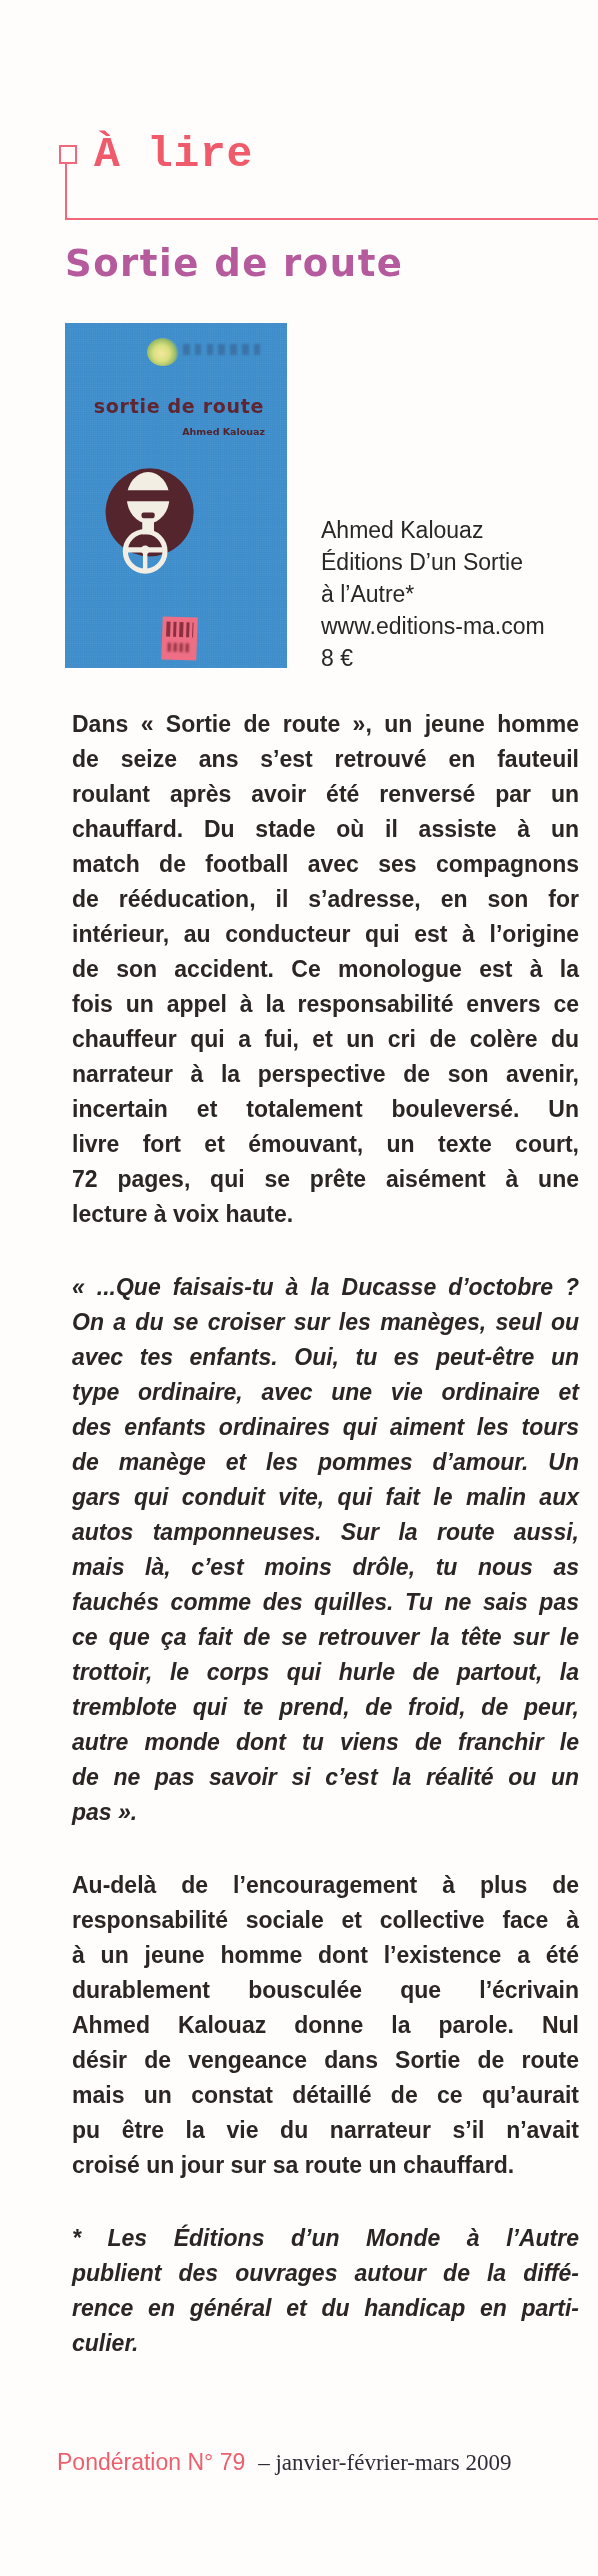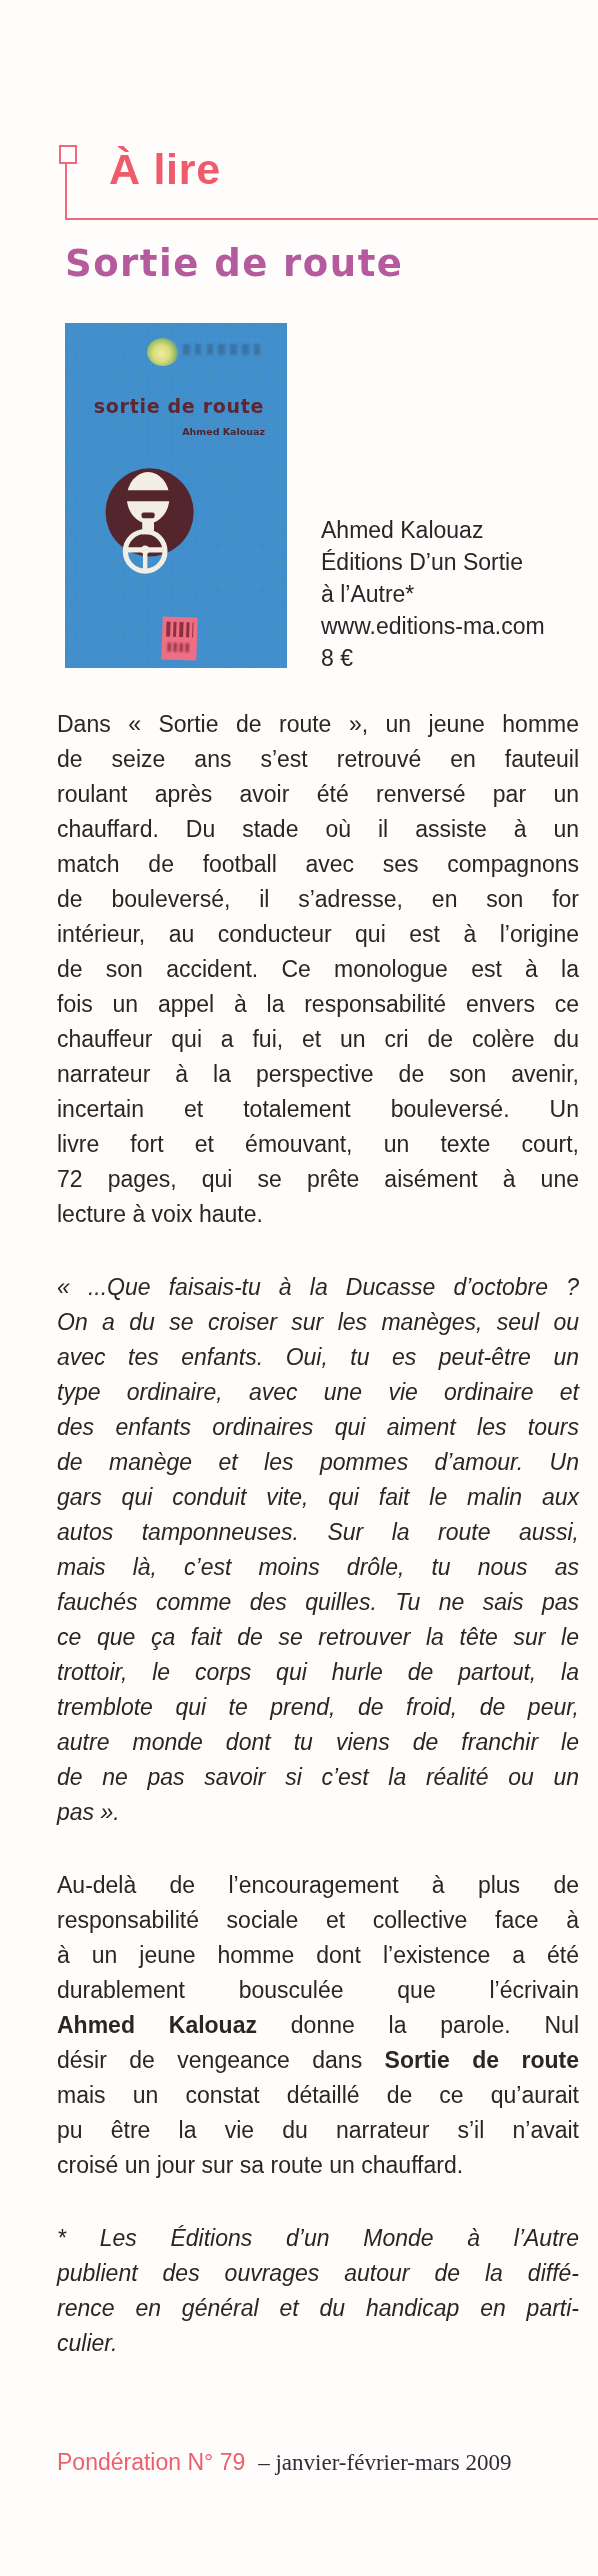--- a/index.html
+++ b/index.html
@@ -23,22 +23,22 @@
     position:absolute;left:65px;top:163px;
     width:2.2px;height:56px;
     background:#f0687a;
   }
   .hdr-rule{
     position:absolute;left:65px;top:218px;right:0;
     height:2.2px;background:#f0687a;
   }
   .hdr-title{
     position:absolute;left:93px;top:129px;
-    margin:16px;
-    font-family:Liberation Sans, sans-serif;
+    margin:1px;
+    font-family:Liberation Mono, monospace;
     font-size:43px;font-weight:bold;
     letter-spacing:0.7px;
     color:#ef5b6b;
   }
   .article-title{
     position:absolute;left:65px;top:242px;
     margin:0;
     font-family:"DejaVu Sans",sans-serif;
     font-size:37px;font-weight:bold;
     letter-spacing:1.5px;
@@ -108,21 +108,21 @@
     font-size:23px;line-height:32px;
     color:#2a2526;
   }
 
   
   .body-col{
     position:absolute;left:57px;top:707px;width:522px;
     font-size:23px;line-height:35px;
     color:#2b2523;
   }
-  .para{margin:0 0 38px 0;}
+  .para{margin:0 0 38px 15px;font-weight:bold;}
   .para.italic,.para.footnote{font-style:italic;}
   .line{text-align:justify;text-align-last:justify;}
   .line.last{text-align-last:auto;}
 
   
   .footer{
     position:absolute;left:57px;top:2449px;width:529px;
     font-size:23px;white-space:nowrap;
   }
   .footer .journal{color:#ee5f6e;}
@@ -167,21 +167,21 @@
     <div>8 €</div>
   </div>
 
   <div class="body-col">
       <div class="para normal">
         <div class="line">Dans « Sortie de route », un jeune homme</div>
         <div class="line">de seize ans s’est retrouvé en fauteuil</div>
         <div class="line">roulant après avoir été renversé par un</div>
         <div class="line">chauffard. Du stade où il assiste à un</div>
         <div class="line">match de football avec ses compagnons</div>
-        <div class="line">de bouleversé, il s’adresse, en son for</div>
+        <div class="line">de rééducation, il s’adresse, en son for</div>
         <div class="line">intérieur, au conducteur qui est à l’origine</div>
         <div class="line">de son accident. Ce monologue est à la</div>
         <div class="line">fois un appel à la responsabilité envers ce</div>
         <div class="line">chauffeur qui a fui, et un cri de colère du</div>
         <div class="line">narrateur à la perspective de son avenir,</div>
         <div class="line">incertain et totalement bouleversé. Un</div>
         <div class="line">livre fort et émouvant, un texte court,</div>
         <div class="line">72 pages, qui se prête aisément à une</div>
         <div class="line last">lecture à voix haute.</div>
       </div>

